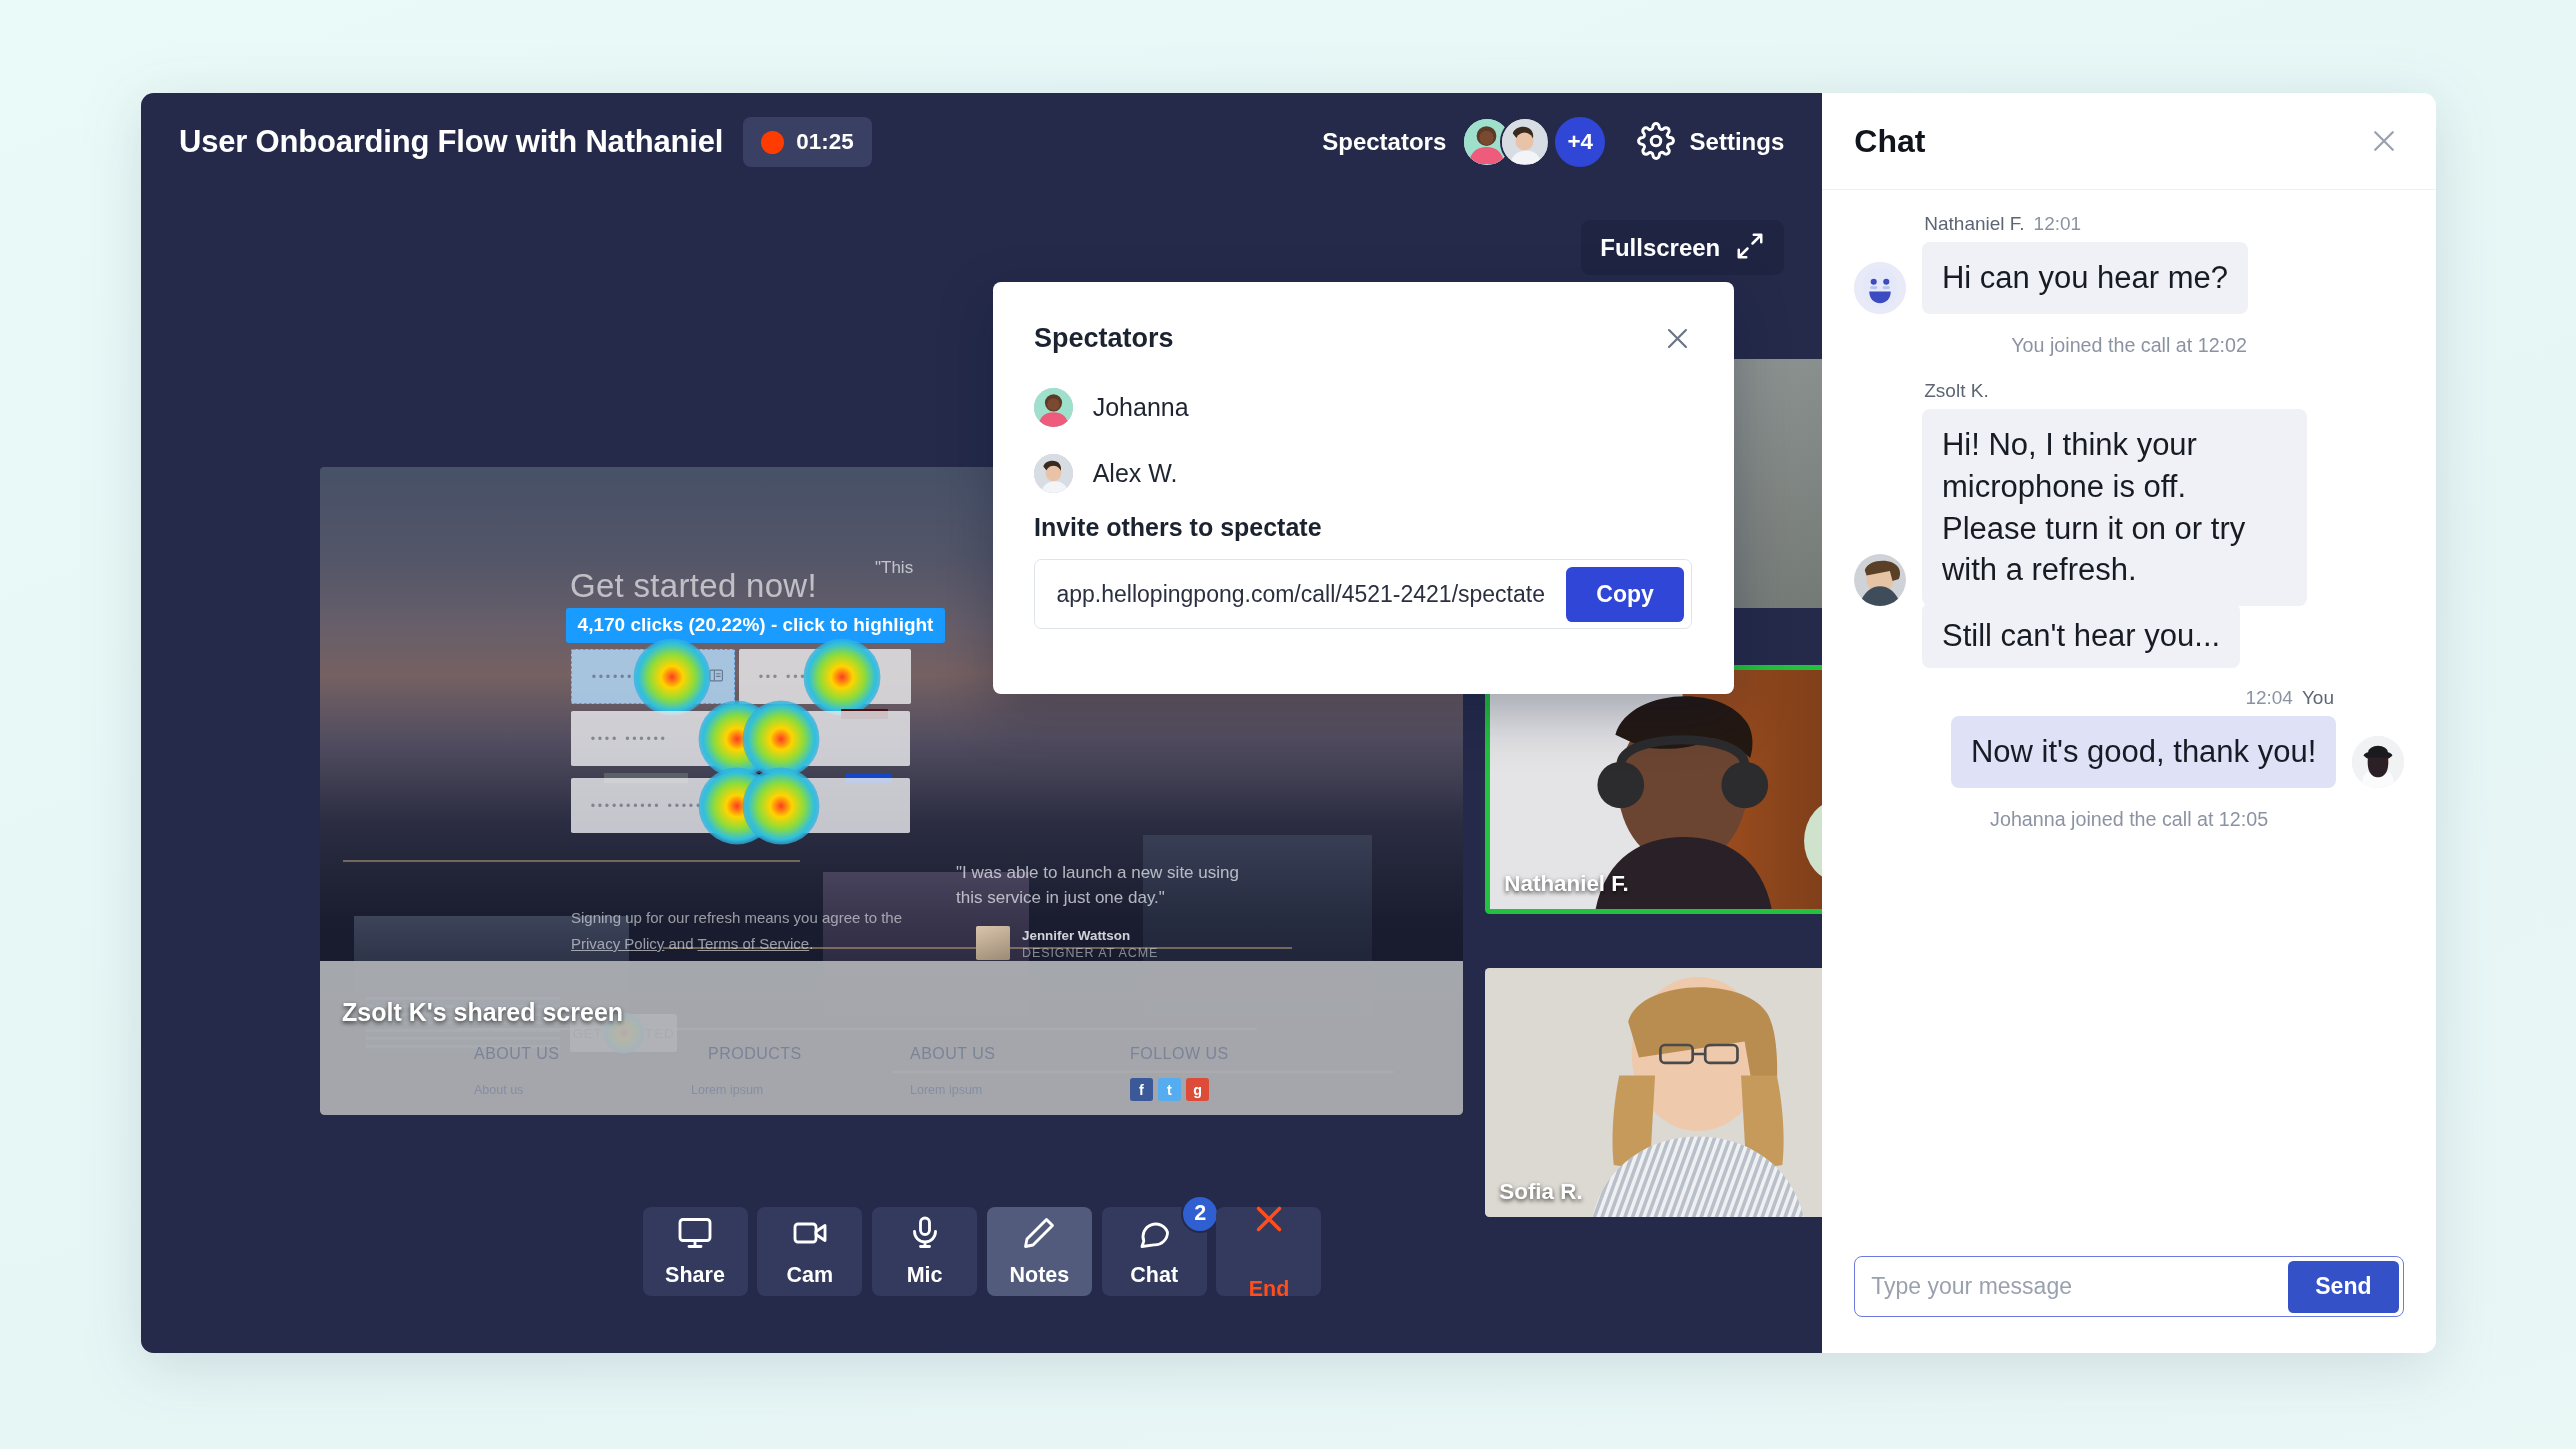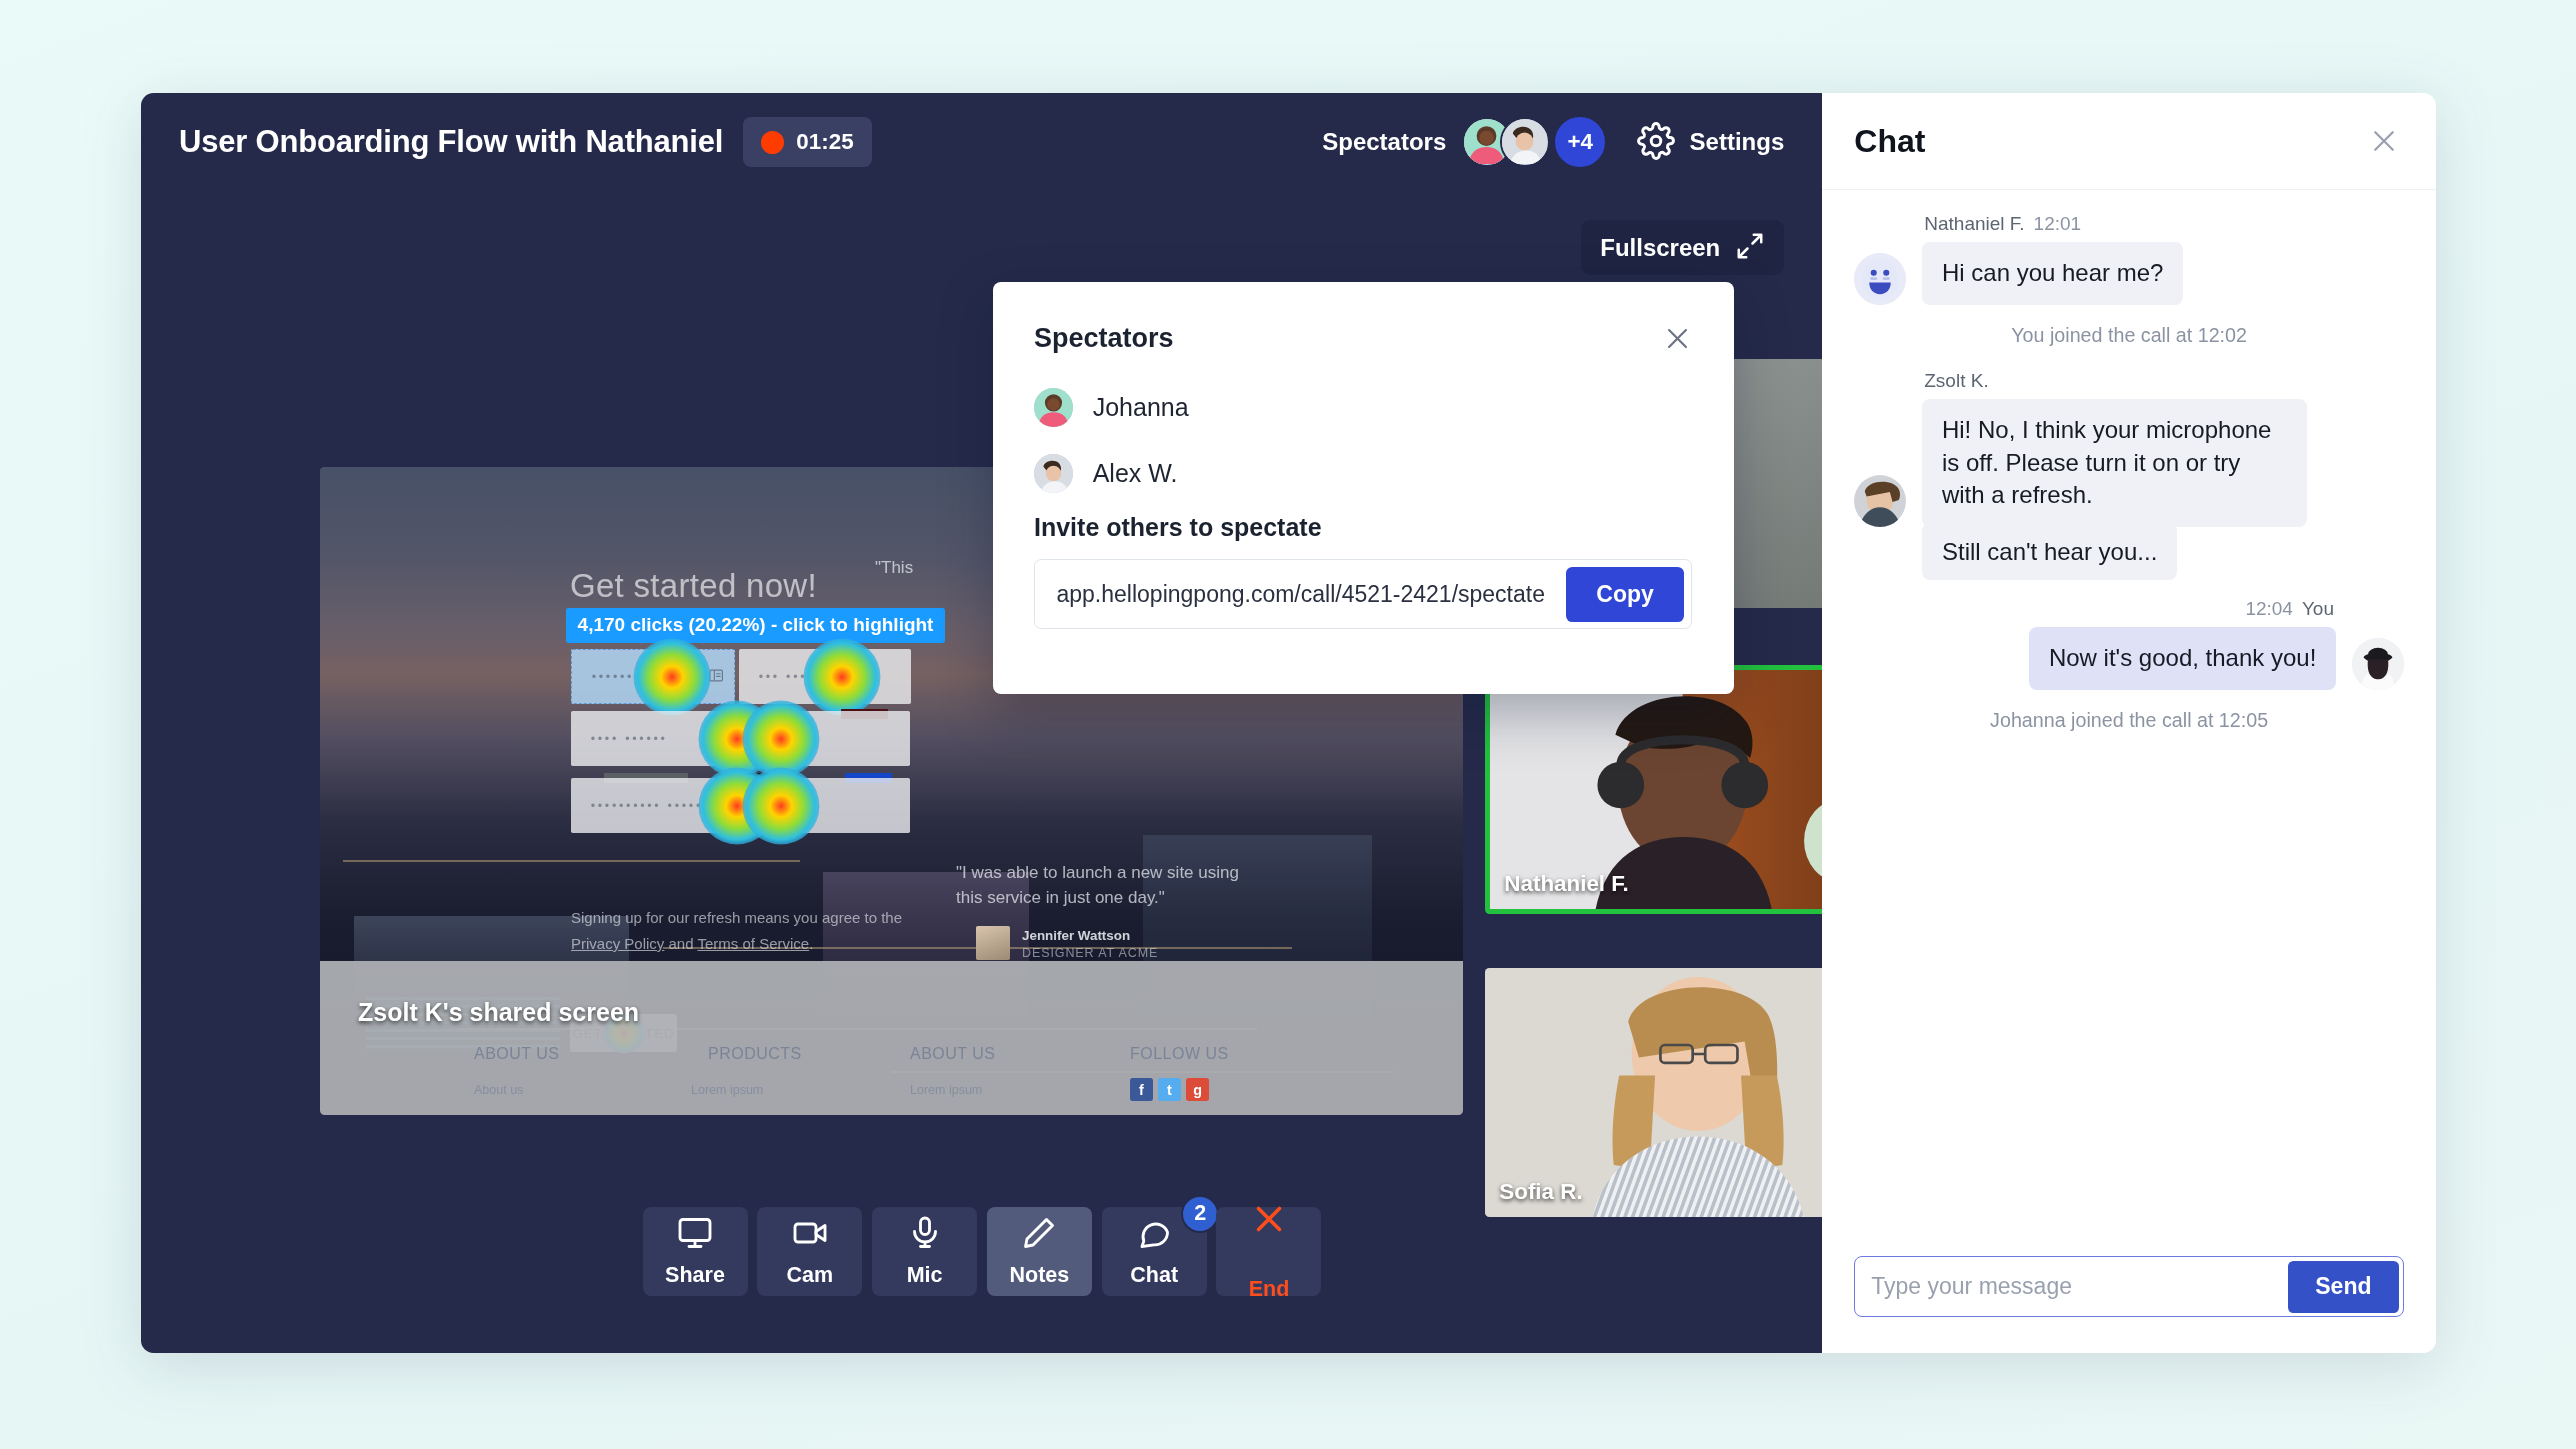--- a/index.html
+++ b/index.html
@@ -173,21 +173,21 @@
     position:absolute; left:0; bottom:0; width:100%; height:154px;
     background:rgba(175,178,182,.93);
   }
   .fcol-h{ position:absolute; font-size:16px; color:#7b8497; letter-spacing:0.5px;}
   .fcol-i{ position:absolute; font-size:12.5px; color:#868e9f;}
   .soc{ position:absolute; width:23px;height:23px;border-radius:2.7px;
         display:flex;align-items:center;justify-content:center;
         color:#fff;font-size:14.3px;font-weight:bold;}
 
   #shared-label{
-    position:absolute; left:38px; bottom:88px;
+    position:absolute; left:22px; bottom:88px;
     color:#fff; font-size:25px; font-weight:bold;
     text-shadow:0 1.8px 4.5px rgba(0,0,0,.65);
   }
 
   
   .tile{
     position:absolute; left:1344px; width:427px; height:249px;
     border-radius:4.5px; overflow:hidden; background:#55606d;
   }
   .tile .nm{
@@ -280,21 +280,21 @@
   .msg{ margin-bottom:9px; }
   .meta{ font-size:19px; color:#5d6573; margin-left:70px; margin-bottom:7.2px;}
   .meta .t{ color:#8b93a2; margin-left:9px; }
   .meta.right{ text-align:right; margin-left:0; margin-right:70px;}
   .meta.right .t{ margin-left:0; margin-right:9px;}
   .line{ display:flex; align-items:flex-end; gap:16px; }
   .line.right{ justify-content:flex-end; }
   .cav{ width:52px;height:52px;border-radius:50%;overflow:hidden;background:#e8ebf7; flex:none;}
   .bub{
     background:#f0f1f6; border-radius:8px; padding:15px 19.7px;
-    font-size:24px; color:#161b24; line-height:1.35; max-width:385px;
+    font-size:31px; color:#161b24; line-height:1.35; max-width:385px;
   }
   .bub.me{ background:#dfe1f7; }
   .sys{ text-align:center; font-size:19.7px; color:#8b93a2; margin:19.7px 0 23px 0;}
   .sub-bub{ margin-left:68px; margin-top:9px; }
 
   #chat-input-wrap{
     position:absolute; left:32px; right:32px; bottom:36px;
     height:61px; border:1.8px solid #6c7ae0; border-radius:8px;
     display:flex; align-items:center; background:#fff;
   }

